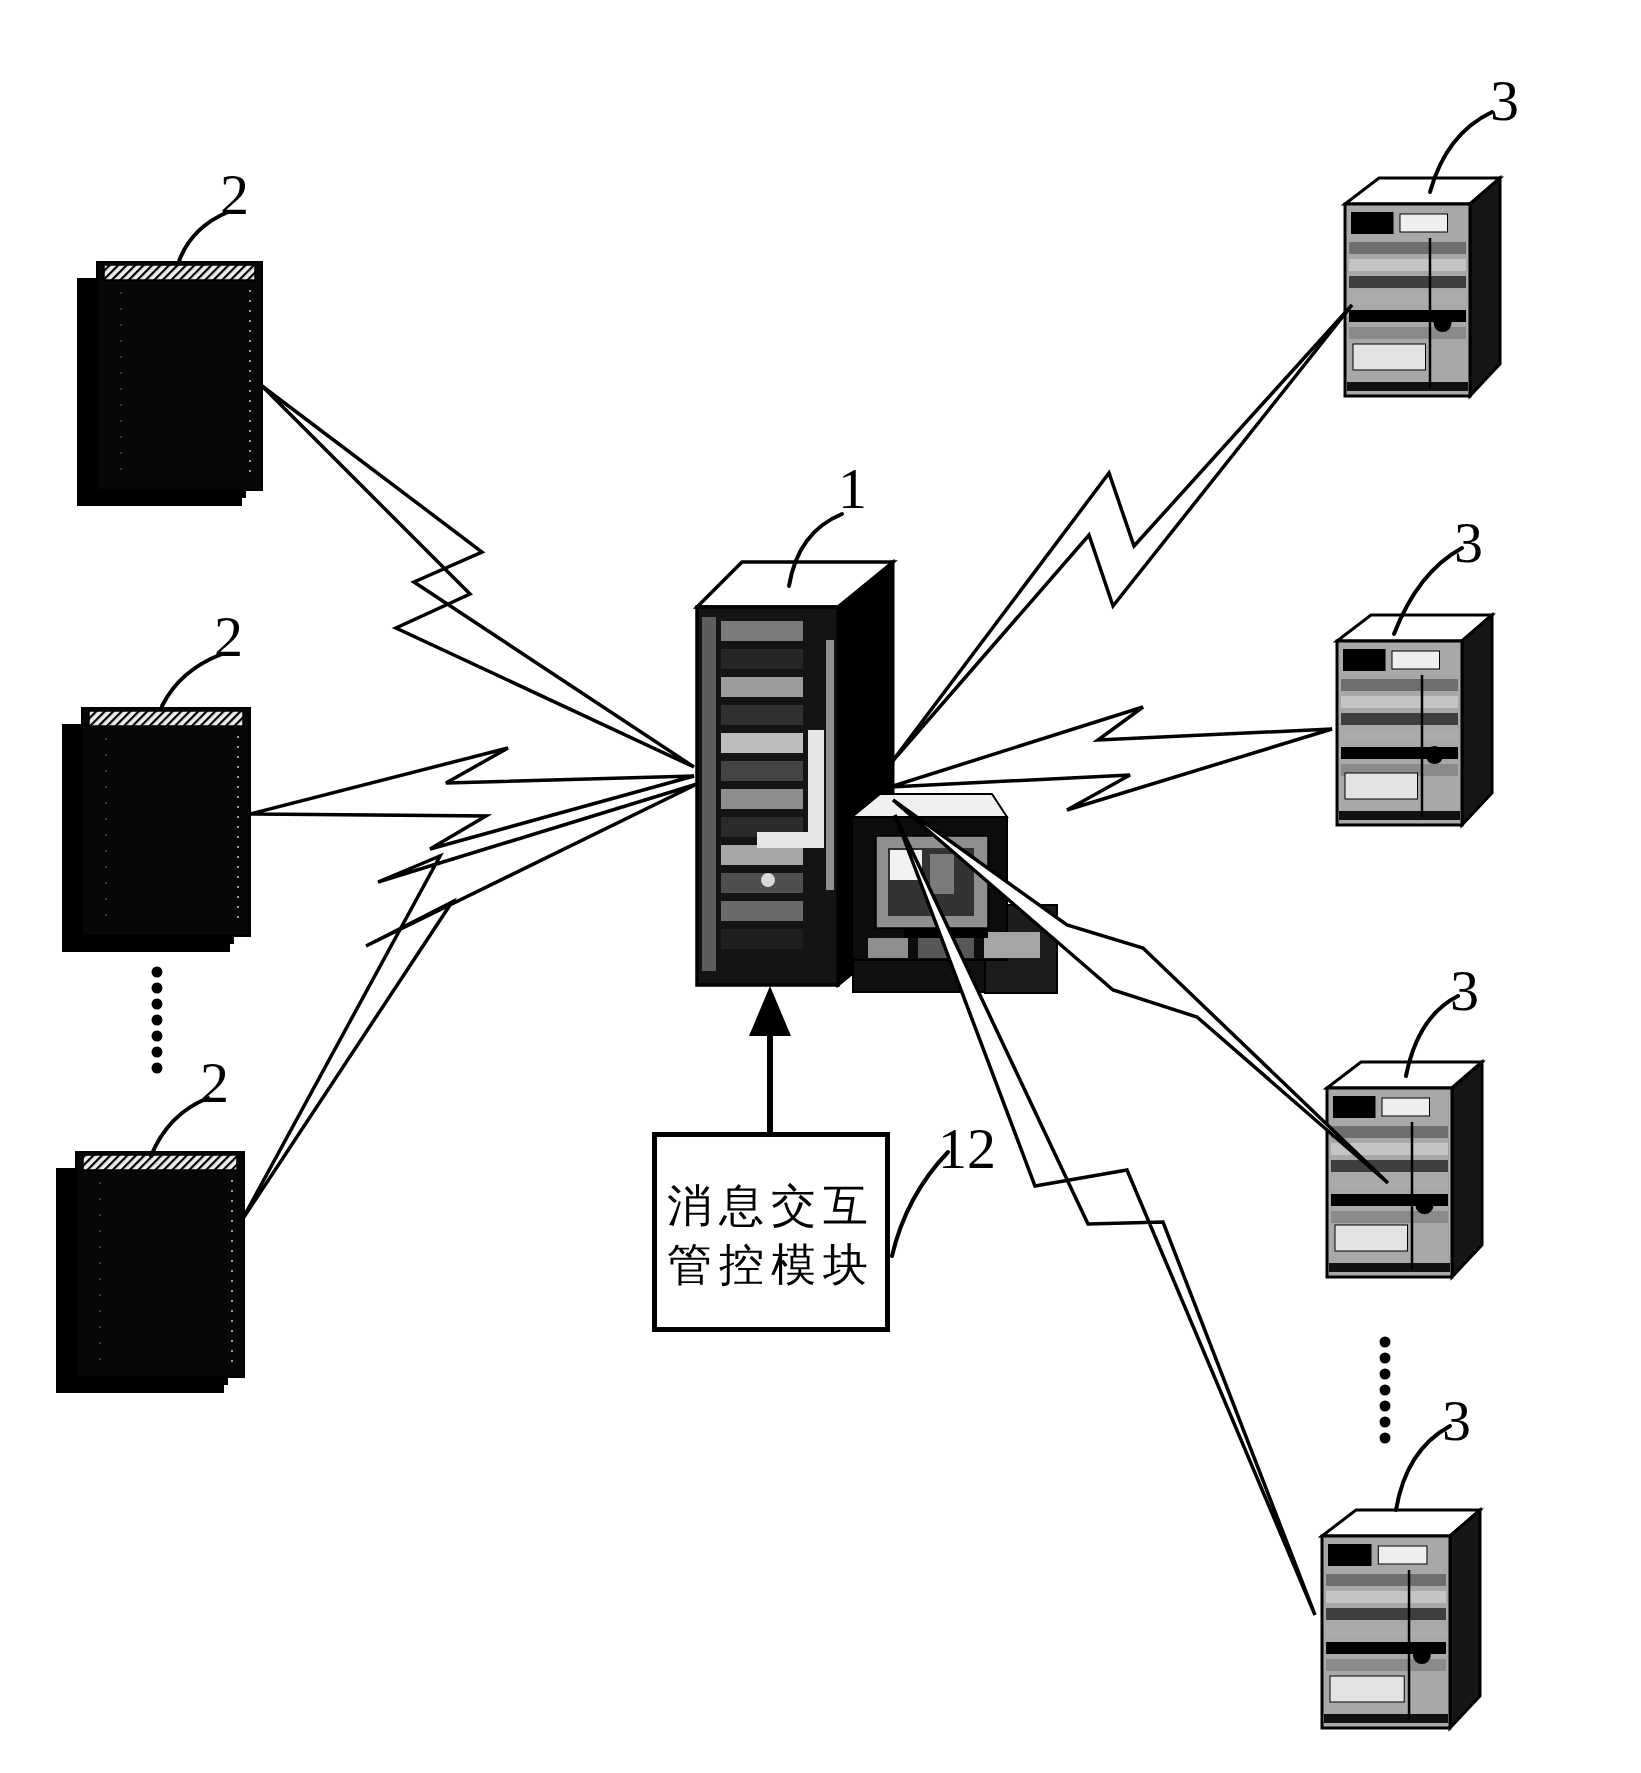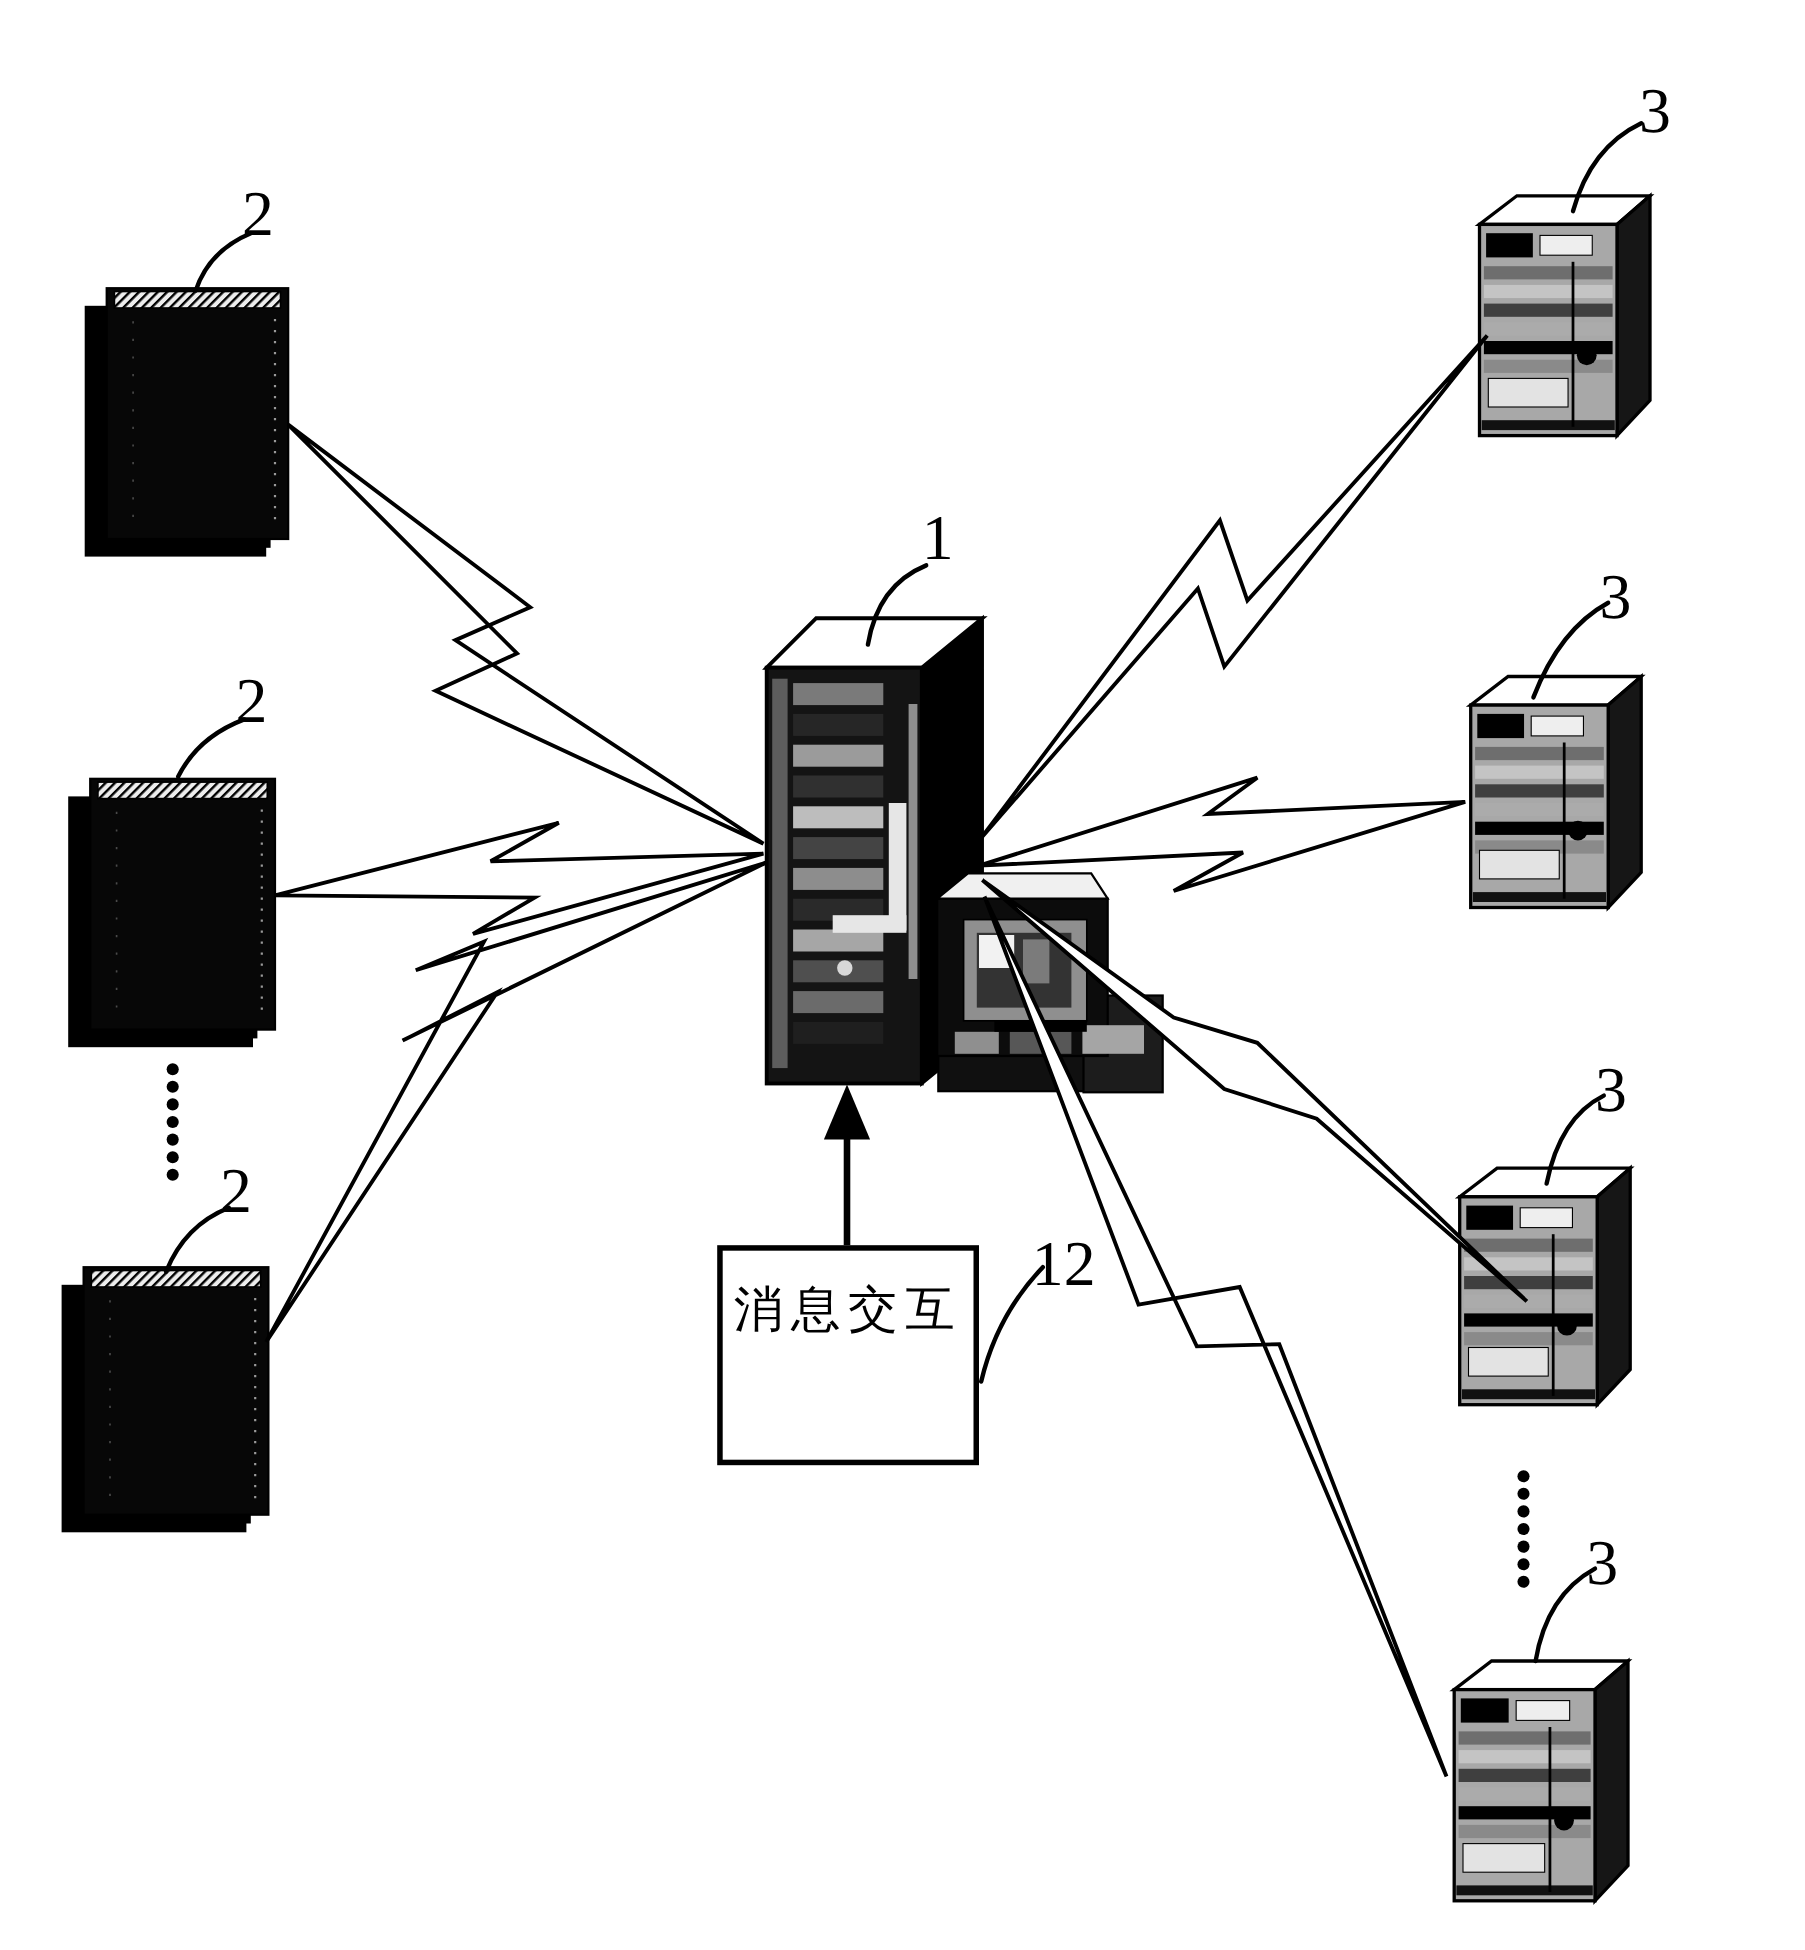--- a/index.html
+++ b/index.html
@@ -4,21 +4,21 @@
 <style>
   html,body{margin:0;padding:0;background:#ffffff;}
   body{width:1641px;height:1773px;position:relative;overflow:hidden;
        font-family:"Liberation Serif", "DejaVu Serif", serif;}
   #stage{position:absolute;left:0;top:0;width:1641px;height:1773px;}
   svg{position:absolute;left:0;top:0;}
   .ref-label{position:absolute;color:#000;font-size:58px;line-height:1;
              font-family:"Liberation Serif","DejaVu Serif",serif;z-index:4;}
   #module-box{position:absolute;left:652px;top:1132px;width:238px;height:200px;
               box-sizing:border-box;border:5px solid #000;background:#fff;z-index:3;
-              text-align:center;padding-top:24px;}
+              text-align:center;padding-top:40px;}
   .module-line{font-size:45px;line-height:1.32;letter-spacing:7px;color:#000;
                font-family:"Liberation Serif","DejaVu Serif",serif;white-space:nowrap;}
 </style>
 </head>
 <body>
 
 <div id="stage">
   <svg id="fig" width="1641" height="1773" viewBox="0 0 1641 1773">
       <defs>
         <pattern id="hatch" width="6" height="6" patternUnits="userSpaceOnUse" patternTransform="rotate(45)">
@@ -208,20 +208,21 @@
         <circle cx="1385" cy="1374" r="5.5" fill="#000"></circle>
         <circle cx="1385" cy="1390" r="5.5" fill="#000"></circle>
         <circle cx="1385" cy="1406" r="5.5" fill="#000"></circle>
         <circle cx="1385" cy="1422" r="5.5" fill="#000"></circle>
         <circle cx="1385" cy="1438" r="5.5" fill="#000"></circle>
       </g>
     </svg>
 
   <div id="module-box">
     <div class="module-line">消息交互</div>
+    <div class="module-line">管控模块</div>
   </div>
 
   <div class="ref-label" style="left:838px;top:460px">1</div>
   <div class="ref-label" style="left:220px;top:166px">2</div>
   <div class="ref-label" style="left:214px;top:608px">2</div>
   <div class="ref-label" style="left:200px;top:1054px">2</div>
   <div class="ref-label" style="left:1490px;top:72px">3</div>
   <div class="ref-label" style="left:1454px;top:514px">3</div>
   <div class="ref-label" style="left:1450px;top:962px">3</div>
   <div class="ref-label" style="left:1442px;top:1392px">3</div>

